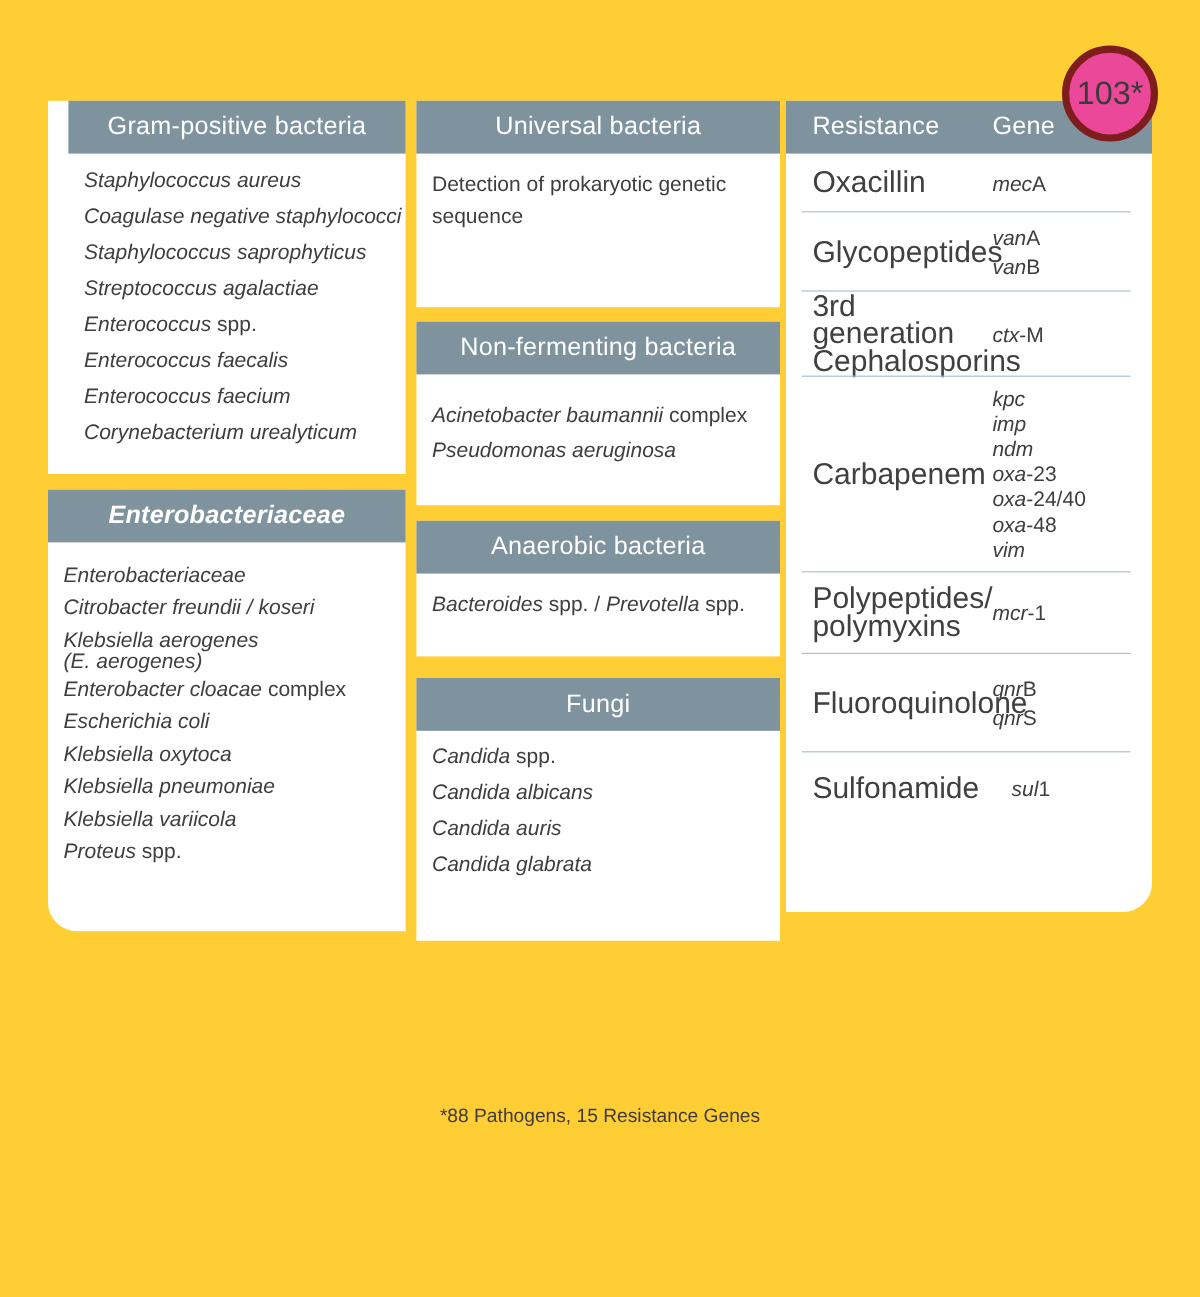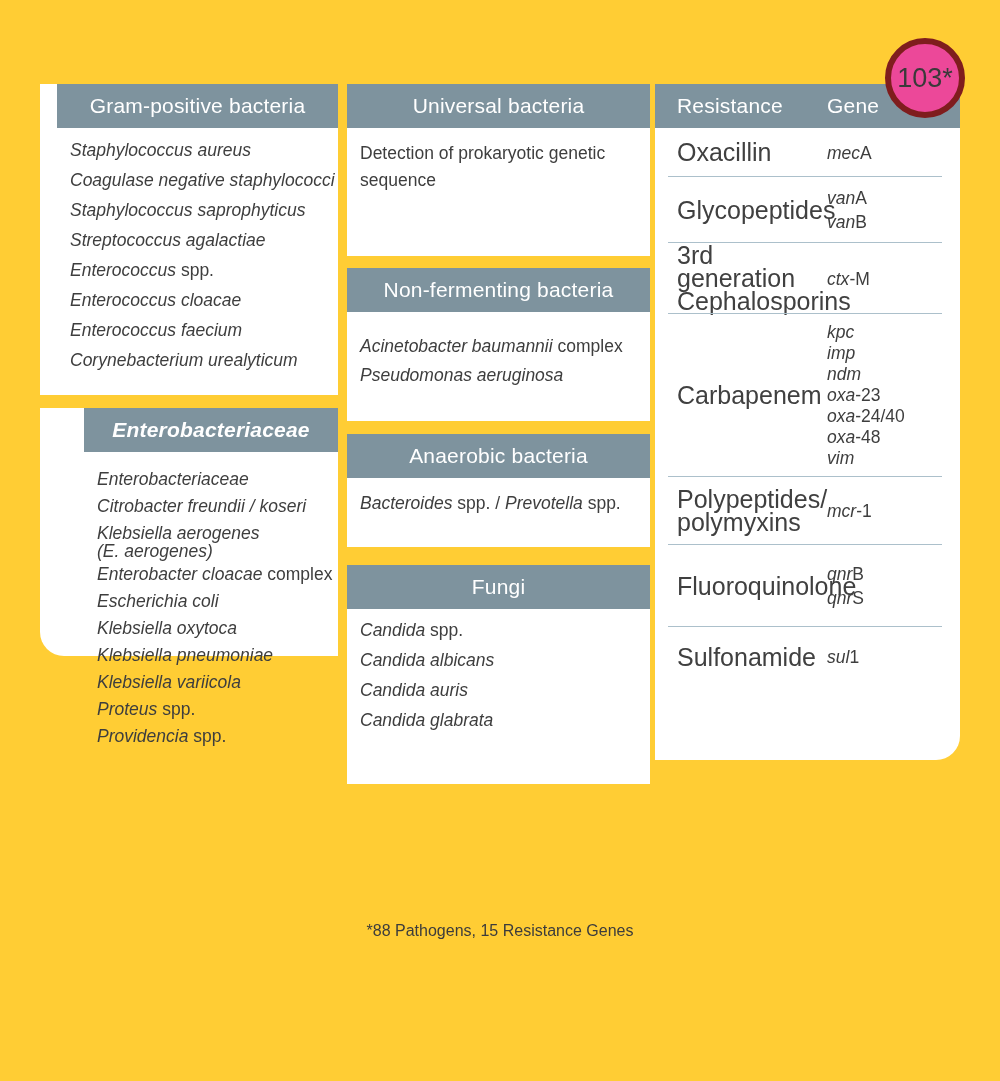--- a/index.html
+++ b/index.html
@@ -15,21 +15,21 @@
     flex:0 0 44px;height:44px;background:#7E939E;color:#ffffff;font-size:21px;
     display:flex;align-items:center;justify-content:center;letter-spacing:.2px;
   }
   .italic-header{font-style:italic;font-weight:bold;}
   .card-body{flex:1;padding:7px 6px 0 13px;box-sizing:border-box;}
   .list-item{font-size:17.5px;color:#3E3E3E;line-height:var(--ls,30px);white-space:nowrap;}
   .subline{line-height:19px;margin-top:-5px;}
   .it{font-style:italic;}
   
   .col-left .card:nth-child(1){height:311px;padding-left:17px;--ls:30px;}
-  .col-left .card:nth-child(2){height:248px;margin-top:13px;--ls:27px;border-radius:0 0 0 24px;padding-left:44px;}
+  .col-left .card:nth-child(2){height:368px;margin-top:13px;--ls:27px;border-radius:0 0 0 24px;}
   .col-left .card:nth-child(2) .card-body{padding-top:14px;}
   .col-mid .card:nth-child(1){height:172px;--ls:27px;}
   .col-mid .card:nth-child(1) .card-body{padding-top:12px;}
   .col-mid .card:nth-child(1) .list-item{white-space:normal;}
   .col-mid .card:nth-child(2){height:153px;margin-top:12px;--ls:29px;}
   .col-mid .card:nth-child(2) .card-body{padding-top:20px;}
   .col-mid .card:nth-child(3){height:113px;margin-top:13px;--ls:30px;}
   .col-mid .card:nth-child(3) .card-body{padding-top:10px;}
   .col-mid .card:nth-child(4){height:219px;margin-top:18px;--ls:30px;}
   .col-mid .card:nth-child(4) .card-body{padding-top:6px;}
@@ -42,21 +42,21 @@
   }
   .res-row{position:relative;display:grid;grid-template-columns:150px 1fr;align-items:center;padding-left:22px;box-sizing:border-box;}
   .res-row::after{content:"";position:absolute;left:13px;right:18px;bottom:0;border-bottom:1px solid #ACC0CB;}
   .res-row:last-child::after{display:none;}
   .res-row:nth-child(1){height:49px;}
   .res-row:nth-child(2){height:66px;}
   .res-row:nth-child(3){height:71px;}
   .res-row:nth-child(4){height:163px;}
   .res-row:nth-child(5){height:68px;}
   .res-row:nth-child(6){height:82px;}
-  .res-row:nth-child(7){height:60px;}
+  .res-row:nth-child(7){height:60px;gap:16px;}
   .res-label{color:#404040;font-size:25px;line-height:23px;}
   .gene-cell{font-size:17.5px;color:#3E3E3E;}
   .gene-line{line-height:24px;}
   .res-row:nth-child(4) .gene-line{line-height:21px;}
   
   .sample-card{position:absolute;left:40px;top:773px;width:920px;}
   .sample-header{height:46px;background:#7E939E;color:#fff;font-size:21px;display:flex;align-items:center;justify-content:center;letter-spacing:.2px;}
   .sample-body{height:84px;background:#fff;border-radius:0 0 24px 24px;display:flex;align-items:center;justify-content:center;font-size:19px;color:#3E3E3E;}
   
   .footnote{position:absolute;top:922px;left:0;width:1000px;text-align:center;font-size:16px;color:#3C3C3C;}
@@ -78,38 +78,37 @@
 
   <div class="col col-left" id="col-left">
       <div class="card">
         <div class="card-header">Gram-positive bacteria</div>
         <div class="card-body">
           <div class="list-item"><span class="it">Staphylococcus aureus</span></div>
           <div class="list-item"><span class="it">Coagulase negative staphylococci</span></div>
           <div class="list-item"><span class="it">Staphylococcus saprophyticus</span></div>
           <div class="list-item"><span class="it">Streptococcus agalactiae</span></div>
           <div class="list-item"><span class="it">Enterococcus</span><span> spp.</span></div>
-          <div class="list-item"><span class="it">Enterococcus cloacae</span></div>
+          <div class="list-item"><span class="it">Enterococcus faecalis</span></div>
           <div class="list-item"><span class="it">Enterococcus faecium</span></div>
           <div class="list-item"><span class="it">Corynebacterium urealyticum</span></div>
         </div>
       </div>
       <div class="card">
         <div class="card-header italic-header">Enterobacteriaceae</div>
         <div class="card-body">
           <div class="list-item"><span class="it">Enterobacteriaceae</span></div>
           <div class="list-item"><span class="it">Citrobacter freundii / koseri</span></div>
           <div class="list-item"><span class="it">Klebsiella aerogenes</span><div class="subline"><span class="it">(E. aerogenes)</span></div></div>
           <div class="list-item"><span class="it">Enterobacter cloacae</span><span> complex</span></div>
           <div class="list-item"><span class="it">Escherichia coli</span></div>
           <div class="list-item"><span class="it">Klebsiella oxytoca</span></div>
           <div class="list-item"><span class="it">Klebsiella pneumoniae</span></div>
           <div class="list-item"><span class="it">Klebsiella variicola</span></div>
           <div class="list-item"><span class="it">Proteus</span><span> spp.</span></div>
-          <div class="list-item"><span class="it">Providencia</span><span> spp.</span></div>
         </div>
       </div>
     </div>
   <div class="col col-mid" id="col-mid">
       <div class="card">
         <div class="card-header">Universal bacteria</div>
         <div class="card-body">
           <div class="list-item"><span>Detection of prokaryotic genetic sequence</span></div>
         </div>
       </div>

